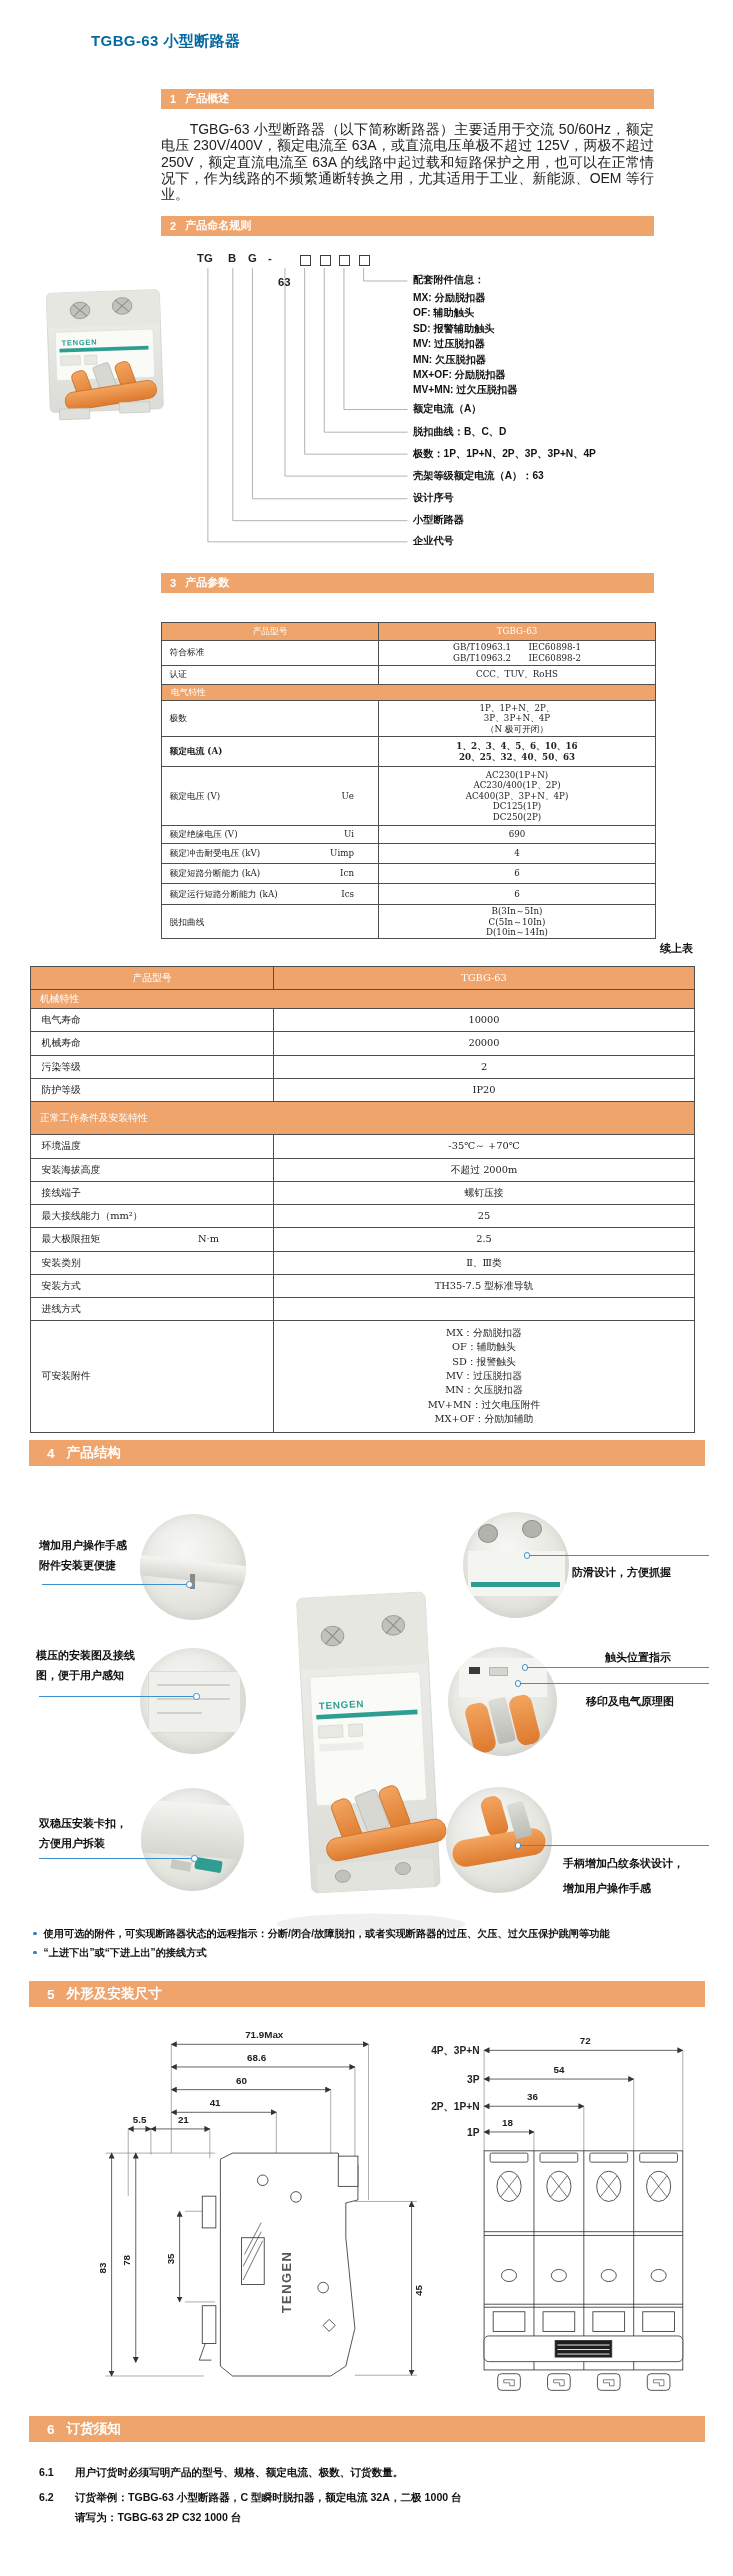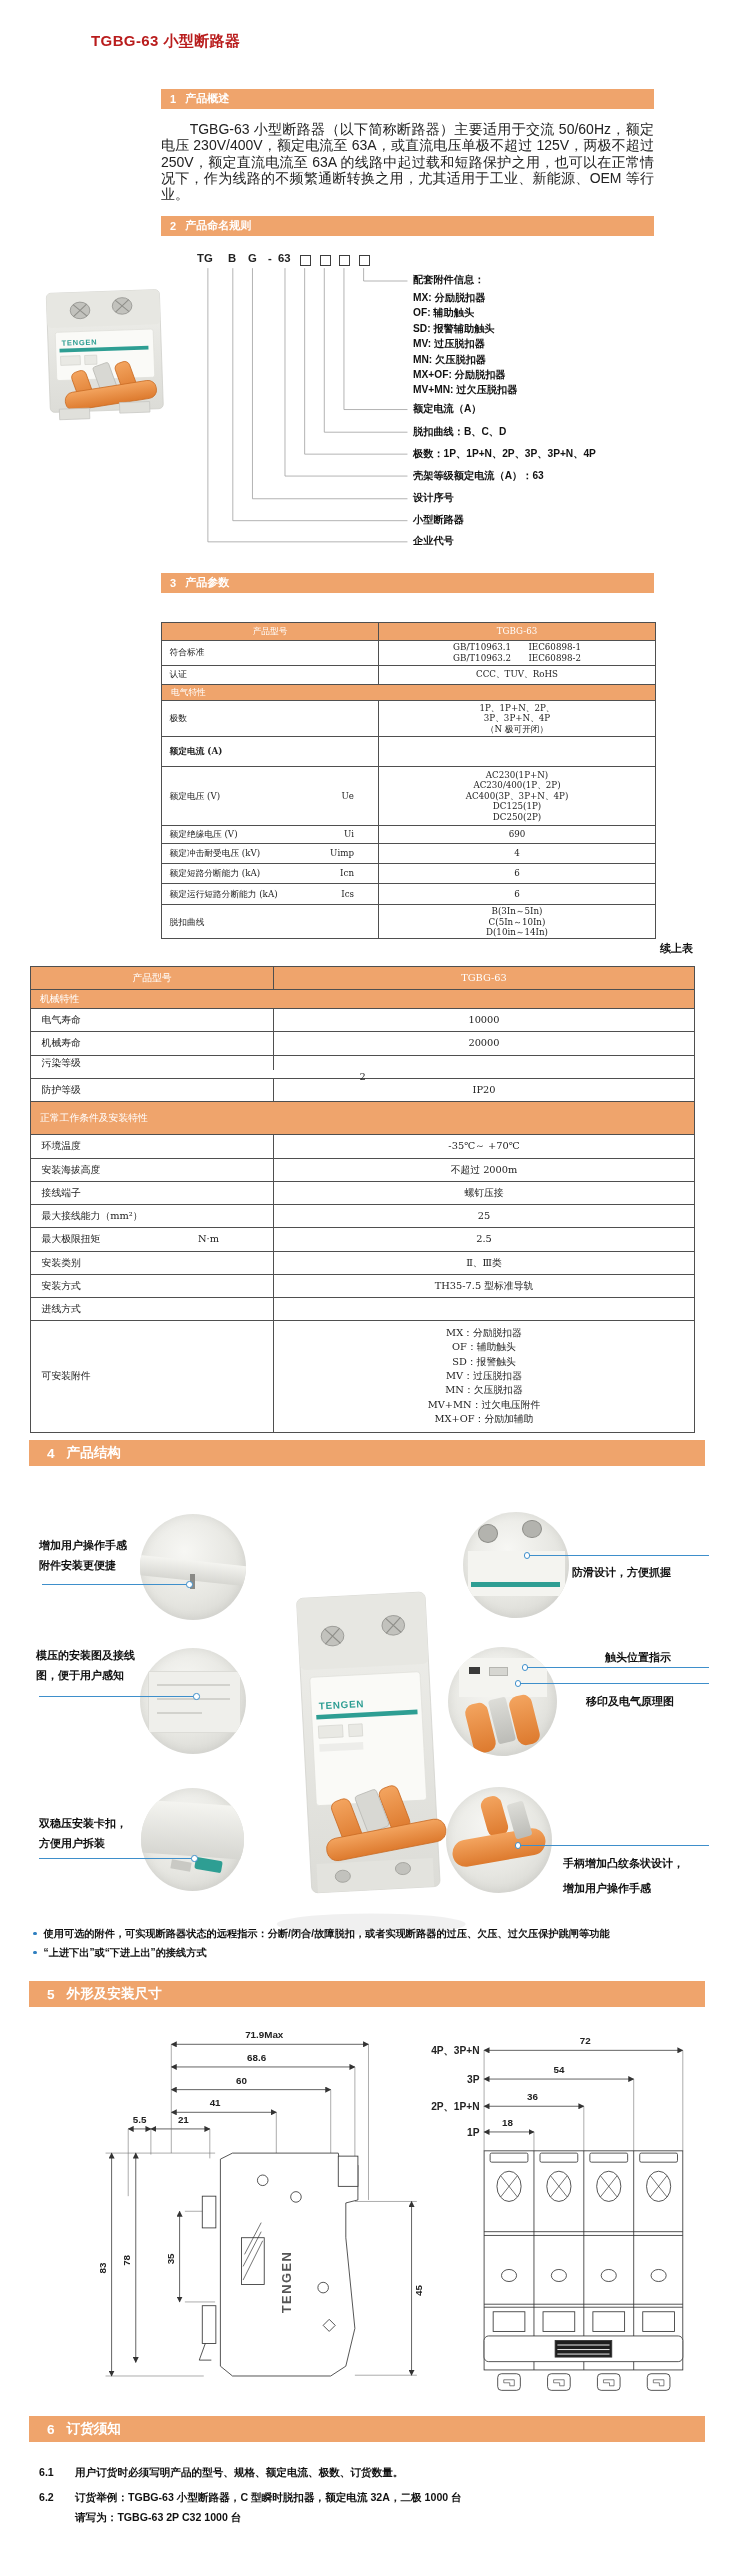--- a/index.html
+++ b/index.html
@@ -8,21 +8,21 @@
   .abs{position:absolute;box-sizing:border-box;}
   
   .bar{background:#EFA46C;color:#fff;display:flex;align-items:center;font-weight:bold;}
   .bar-sm{height:19.7px;font-size:11px;}
   .bar-sm .n{margin:0 9px 0 9px;}
   .bar-lg{height:26px;font-size:13.6px;}
   .bar-lg .n{margin:0 12px 0 18px;}
   
   .para{font-size:14px;line-height:16.3px;text-align:justify;color:#222;white-space:pre-line;}
   
-  .title{font-size:15px;font-weight:600;color:#b91c1c;letter-spacing:0.4px;}
+  .title{font-size:15px;font-weight:600;color:#0369a1;letter-spacing:0.4px;}
   
   .code-part{position:absolute;font-size:11.3px;font-weight:bold;color:#222;top:1.5px;}
   .sqbox{position:absolute;width:9px;height:9px;border:1.1px solid #3d3d3d;top:4.5px;background:#fff;}
   .nm-label{position:absolute;left:252px;font-size:10.2px;font-weight:600;color:#111;white-space:nowrap;}
   .nm-list{position:absolute;left:252px;font-size:10.2px;font-weight:600;color:#111;line-height:15.4px;white-space:nowrap;}
   
   .ptable{position:absolute;border:1.5px solid #4f4f4f;background:#fff;
           font-family:"DejaVu Serif","Liberation Serif",serif;color:#222;}
   .prow{display:flex;border-top:0.8px solid #4f4f4f;box-sizing:border-box;}
   .prow:first-child{border-top:none;}
@@ -117,21 +117,21 @@
         <rect x="120" y="162" width="40" height="14" fill="#e0e0db" stroke="#c6c6c1"></rect>
       </g>
     </svg>
   </div>
 
   <div class="abs" style="left:161px;top:250px;width:499px;height:310px;">
     <span class="code-part" style="left:36px;">TG</span>
     <span class="code-part" style="left:67px;">B</span>
     <span class="code-part" style="left:87px;">G</span>
     <span class="code-part" style="left:107px;">-</span>
-    <span class="code-part" style="left:117px;">63</span>
+    <span class="code-part" style="left:117px;margin-top:24px;">63</span>
     <span class="sqbox" style="left:139px;"></span>
     <span class="sqbox" style="left:159px;"></span>
     <span class="sqbox" style="left:178px;"></span>
     <span class="sqbox" style="left:198px;"></span>
 
     <svg class="abs" style="left:0;top:0;" width="499" height="310" viewBox="0 0 660 410">
       <g stroke="#9b9b9b" stroke-width="1" fill="none">
         <path d="M268,24 V41 H326"></path>
         <path d="M242,24 V211 H326"></path>
         <path d="M216,24 V241 H326"></path>
@@ -183,20 +183,22 @@
     </div>
     <div class="prow psec" style="height:16.6px;">电气特性</div>
     <div class="prow" style="height:36px;">
       <div class="pl">极数</div>
       <div class="pr">1P、1P+N、2P、
 3P、3P+N、4P
 （N 极可开闭）</div>
     </div>
     <div class="prow" style="height:30px;font-weight:bold;">
       <div class="pl">额定电流 (A)</div>
+      <div class="pr">1、2、3、4、5、6、10、16
+20、25、32、40、50、63</div>
     </div>
     <div class="prow" style="height:59px;">
       <div class="pl">
         <span>额定电压 (V)</span>
         <span class="sym">Ue</span>
       </div>
       <div class="pr">AC230(1P+N)
 AC230/400(1P、2P)
 AC400(3P、3P+N、4P)
 DC125(1P)
@@ -247,21 +249,21 @@
     </div>
     <div class="prow psec" style="height:19px;">机械特性</div>
     <div class="prow" style="height:23.4px;">
       <div class="pl">电气寿命</div>
       <div class="pr">10000</div>
     </div>
     <div class="prow" style="height:23.4px;">
       <div class="pl">机械寿命</div>
       <div class="pr">20000</div>
     </div>
-    <div class="prow" style="height:23.4px;flex-direction:column;">
+    <div class="prow" style="height:23.4px;">
       <div class="pl">污染等级</div>
       <div class="pr">2</div>
     </div>
     <div class="prow" style="height:23px;">
       <div class="pl">防护等级</div>
       <div class="pr">IP20</div>
     </div>
     <div class="prow psec" style="height:33px;">正常工作条件及安装特性</div>
     <div class="prow" style="height:23.4px;">
       <div class="pl">环境温度</div>

